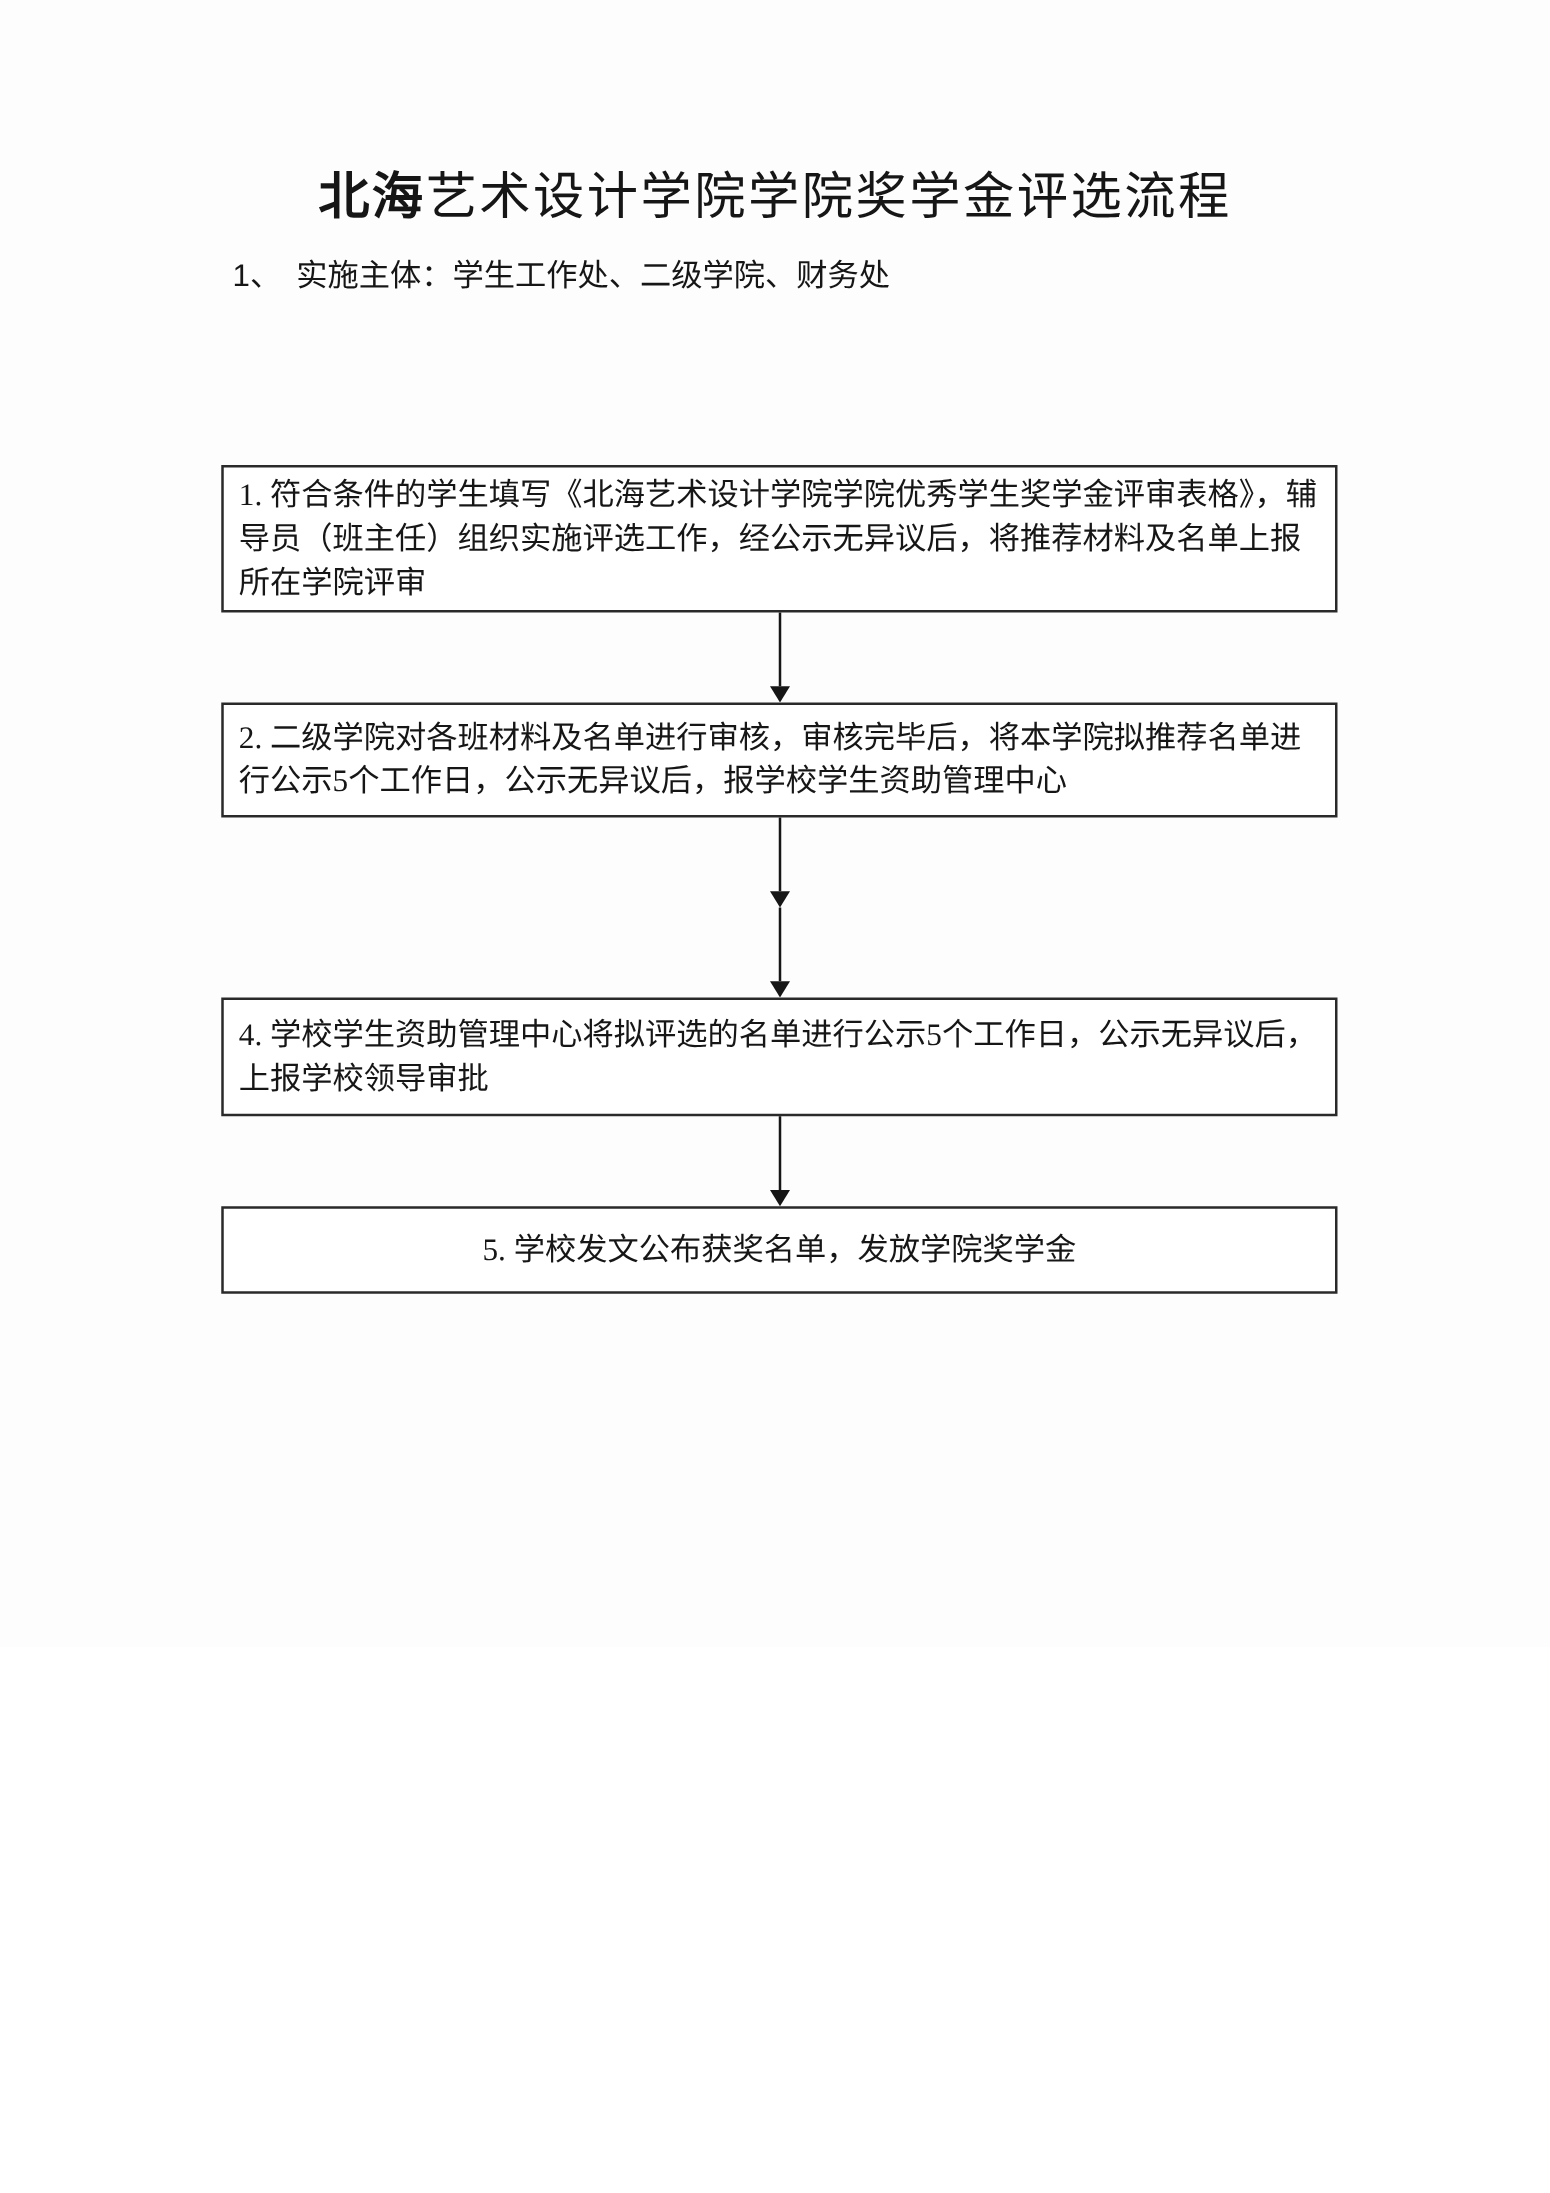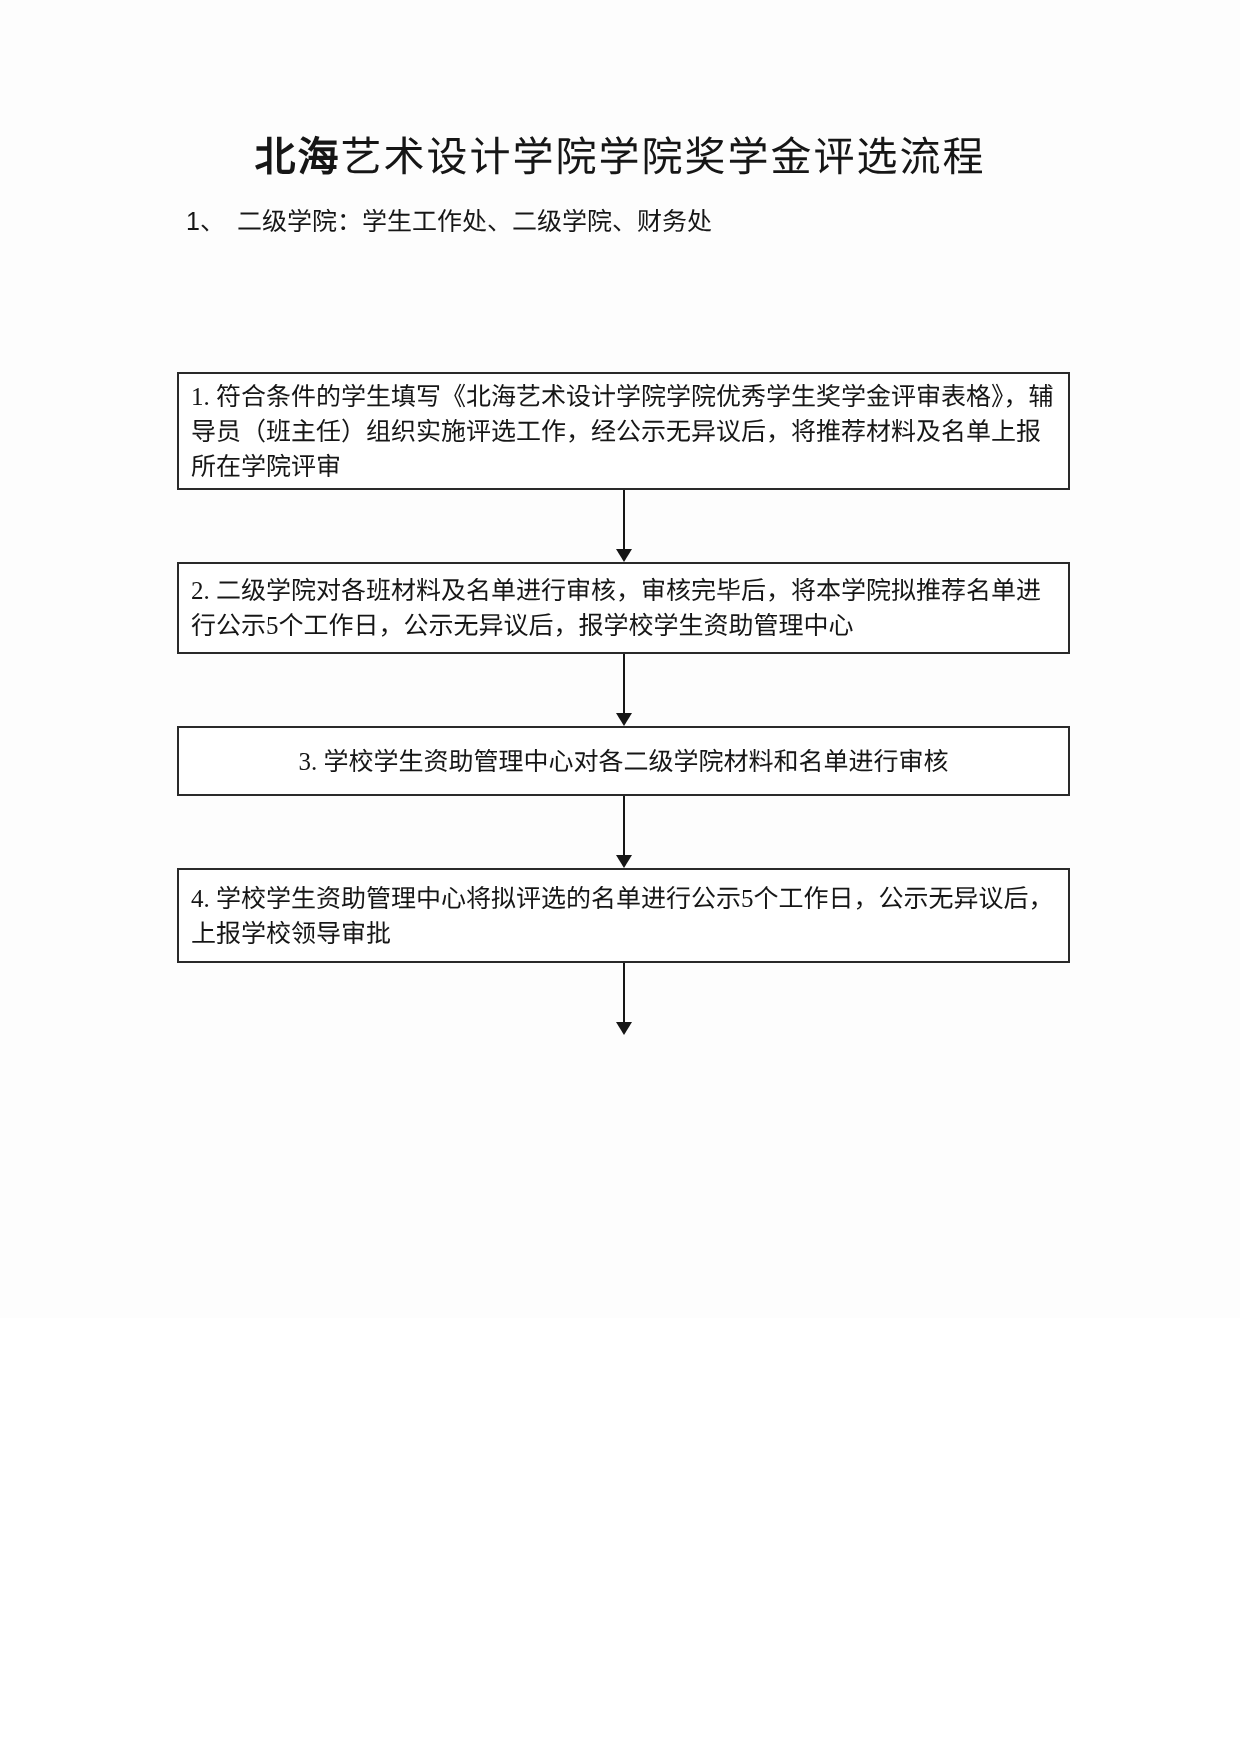--- a/index.html
+++ b/index.html
@@ -100,21 +100,21 @@
   }
 </style>
 </head>
 <body>
 
 <div class="page">
 
   <h1 class="doc-title"><span class="em">北海</span><span>艺术设计学院学院奖学金评选流程</span></h1>
 
   <div class="notes">
-    <div class="note-line"><span class="note-number">1、</span><span class="note-label">二级学院：</span><span class="note-value">学生工作处、二级学院、财务处</span></div>
+    <div class="note-line"><span class="note-number">1、</span><span class="note-label">实施主体：</span><span class="note-value">学生工作处、二级学院、财务处</span></div>
   </div>
 
   <div class="flow">
 
     <div class="flow-box h118">
       <span>1. 符合条件的学生填写《北海艺术设计学院学院优秀学生奖学金评审表格》，辅导员（班主任）组织实施评选工作，经公示无异议后，将推荐材料及名单上报所在学院评审</span>
     </div>
 
     <div class="flow-arrow">
       <span class="arrow-line"></span>
@@ -123,34 +123,34 @@
 
     <div class="flow-box h92">
       <span>2. 二级学院对各班材料及名单进行审核，审核完毕后，将本学院拟推荐名单进行公示5个工作日，公示无异议后，报学校学生资助管理中心</span>
     </div>
 
     <div class="flow-arrow">
       <span class="arrow-line"></span>
       <span class="arrow-head"></span>
     </div>
 
-    <div class="flow-box h70 center">
-      <span>3. 学校学生资助管理中心对各二级学院材料和名单进行审核</span>
-    </div>
 
     <div class="flow-arrow">
       <span class="arrow-line"></span>
       <span class="arrow-head"></span>
     </div>
 
     <div class="flow-box h95">
       <span>4. 学校学生资助管理中心将拟评选的名单进行公示5个工作日，公示无异议后，上报学校领导审批</span>
     </div>
 
     <div class="flow-arrow">
       <span class="arrow-line"></span>
       <span class="arrow-head"></span>
     </div>
 
+    <div class="flow-box h70 center">
+      <span>5. 学校发文公布获奖名单，发放学院奖学金</span>
+    </div>
 
   </div>
 
 </div>
 
 </body></html>

